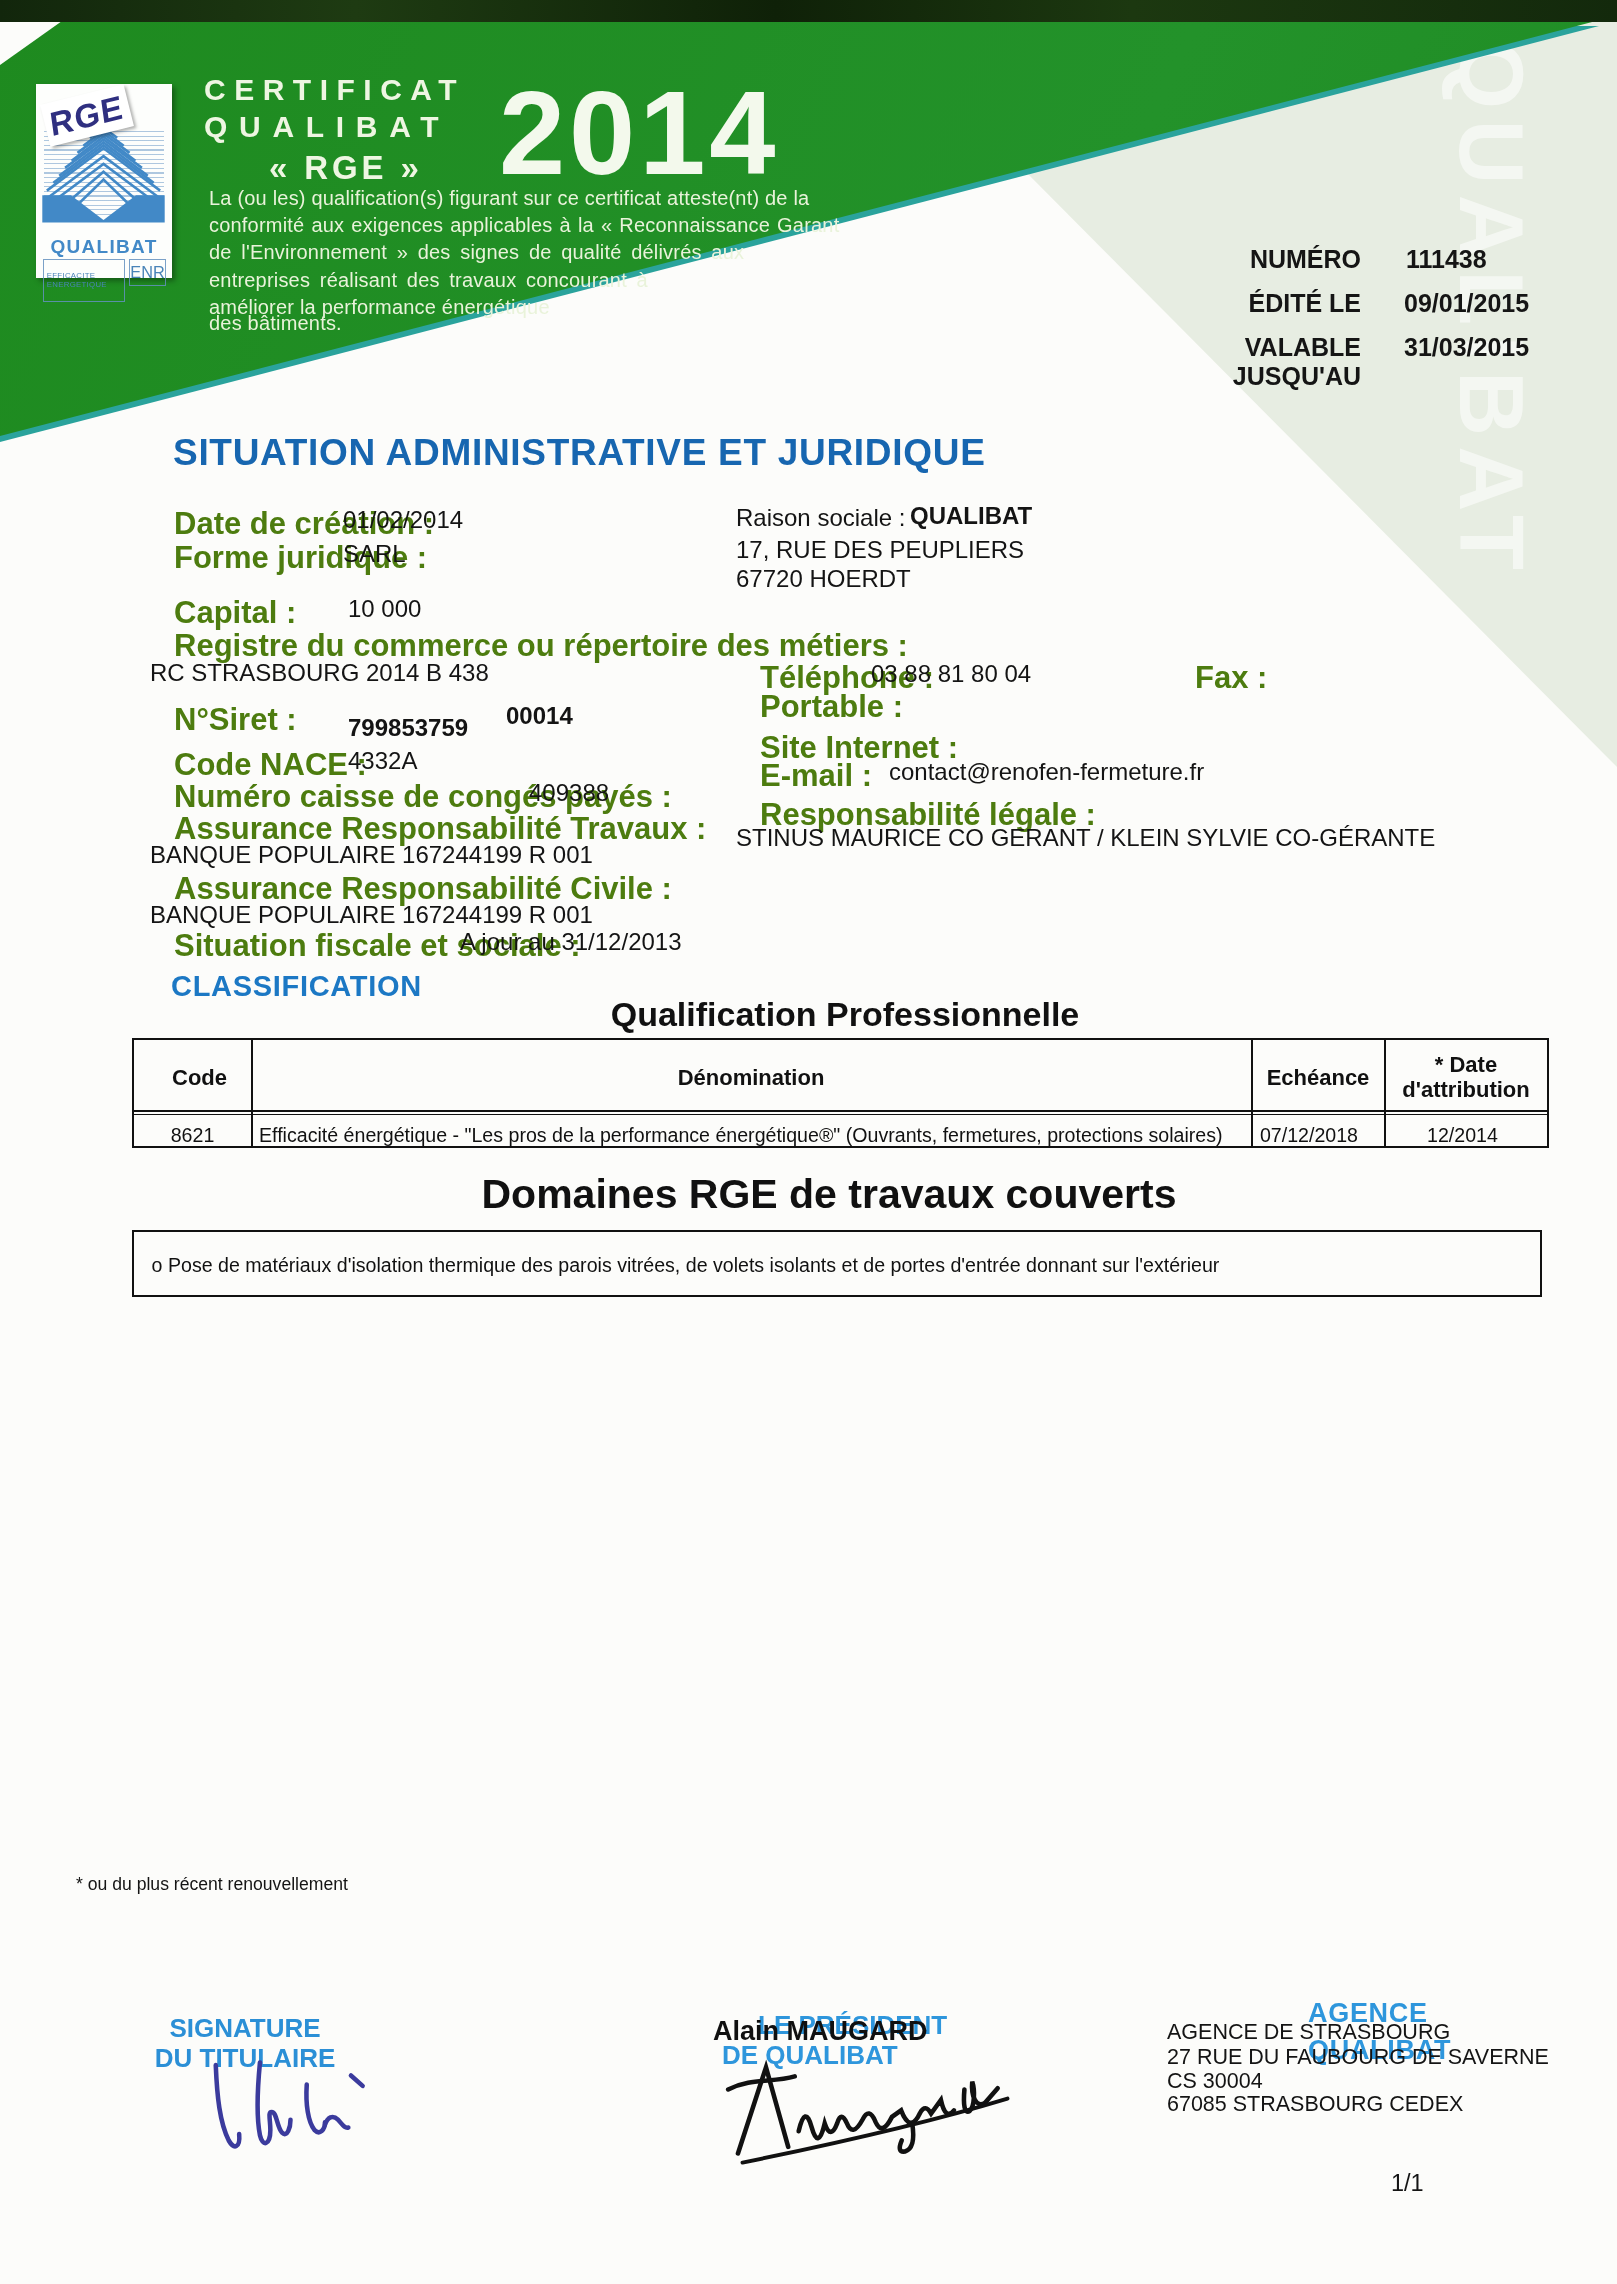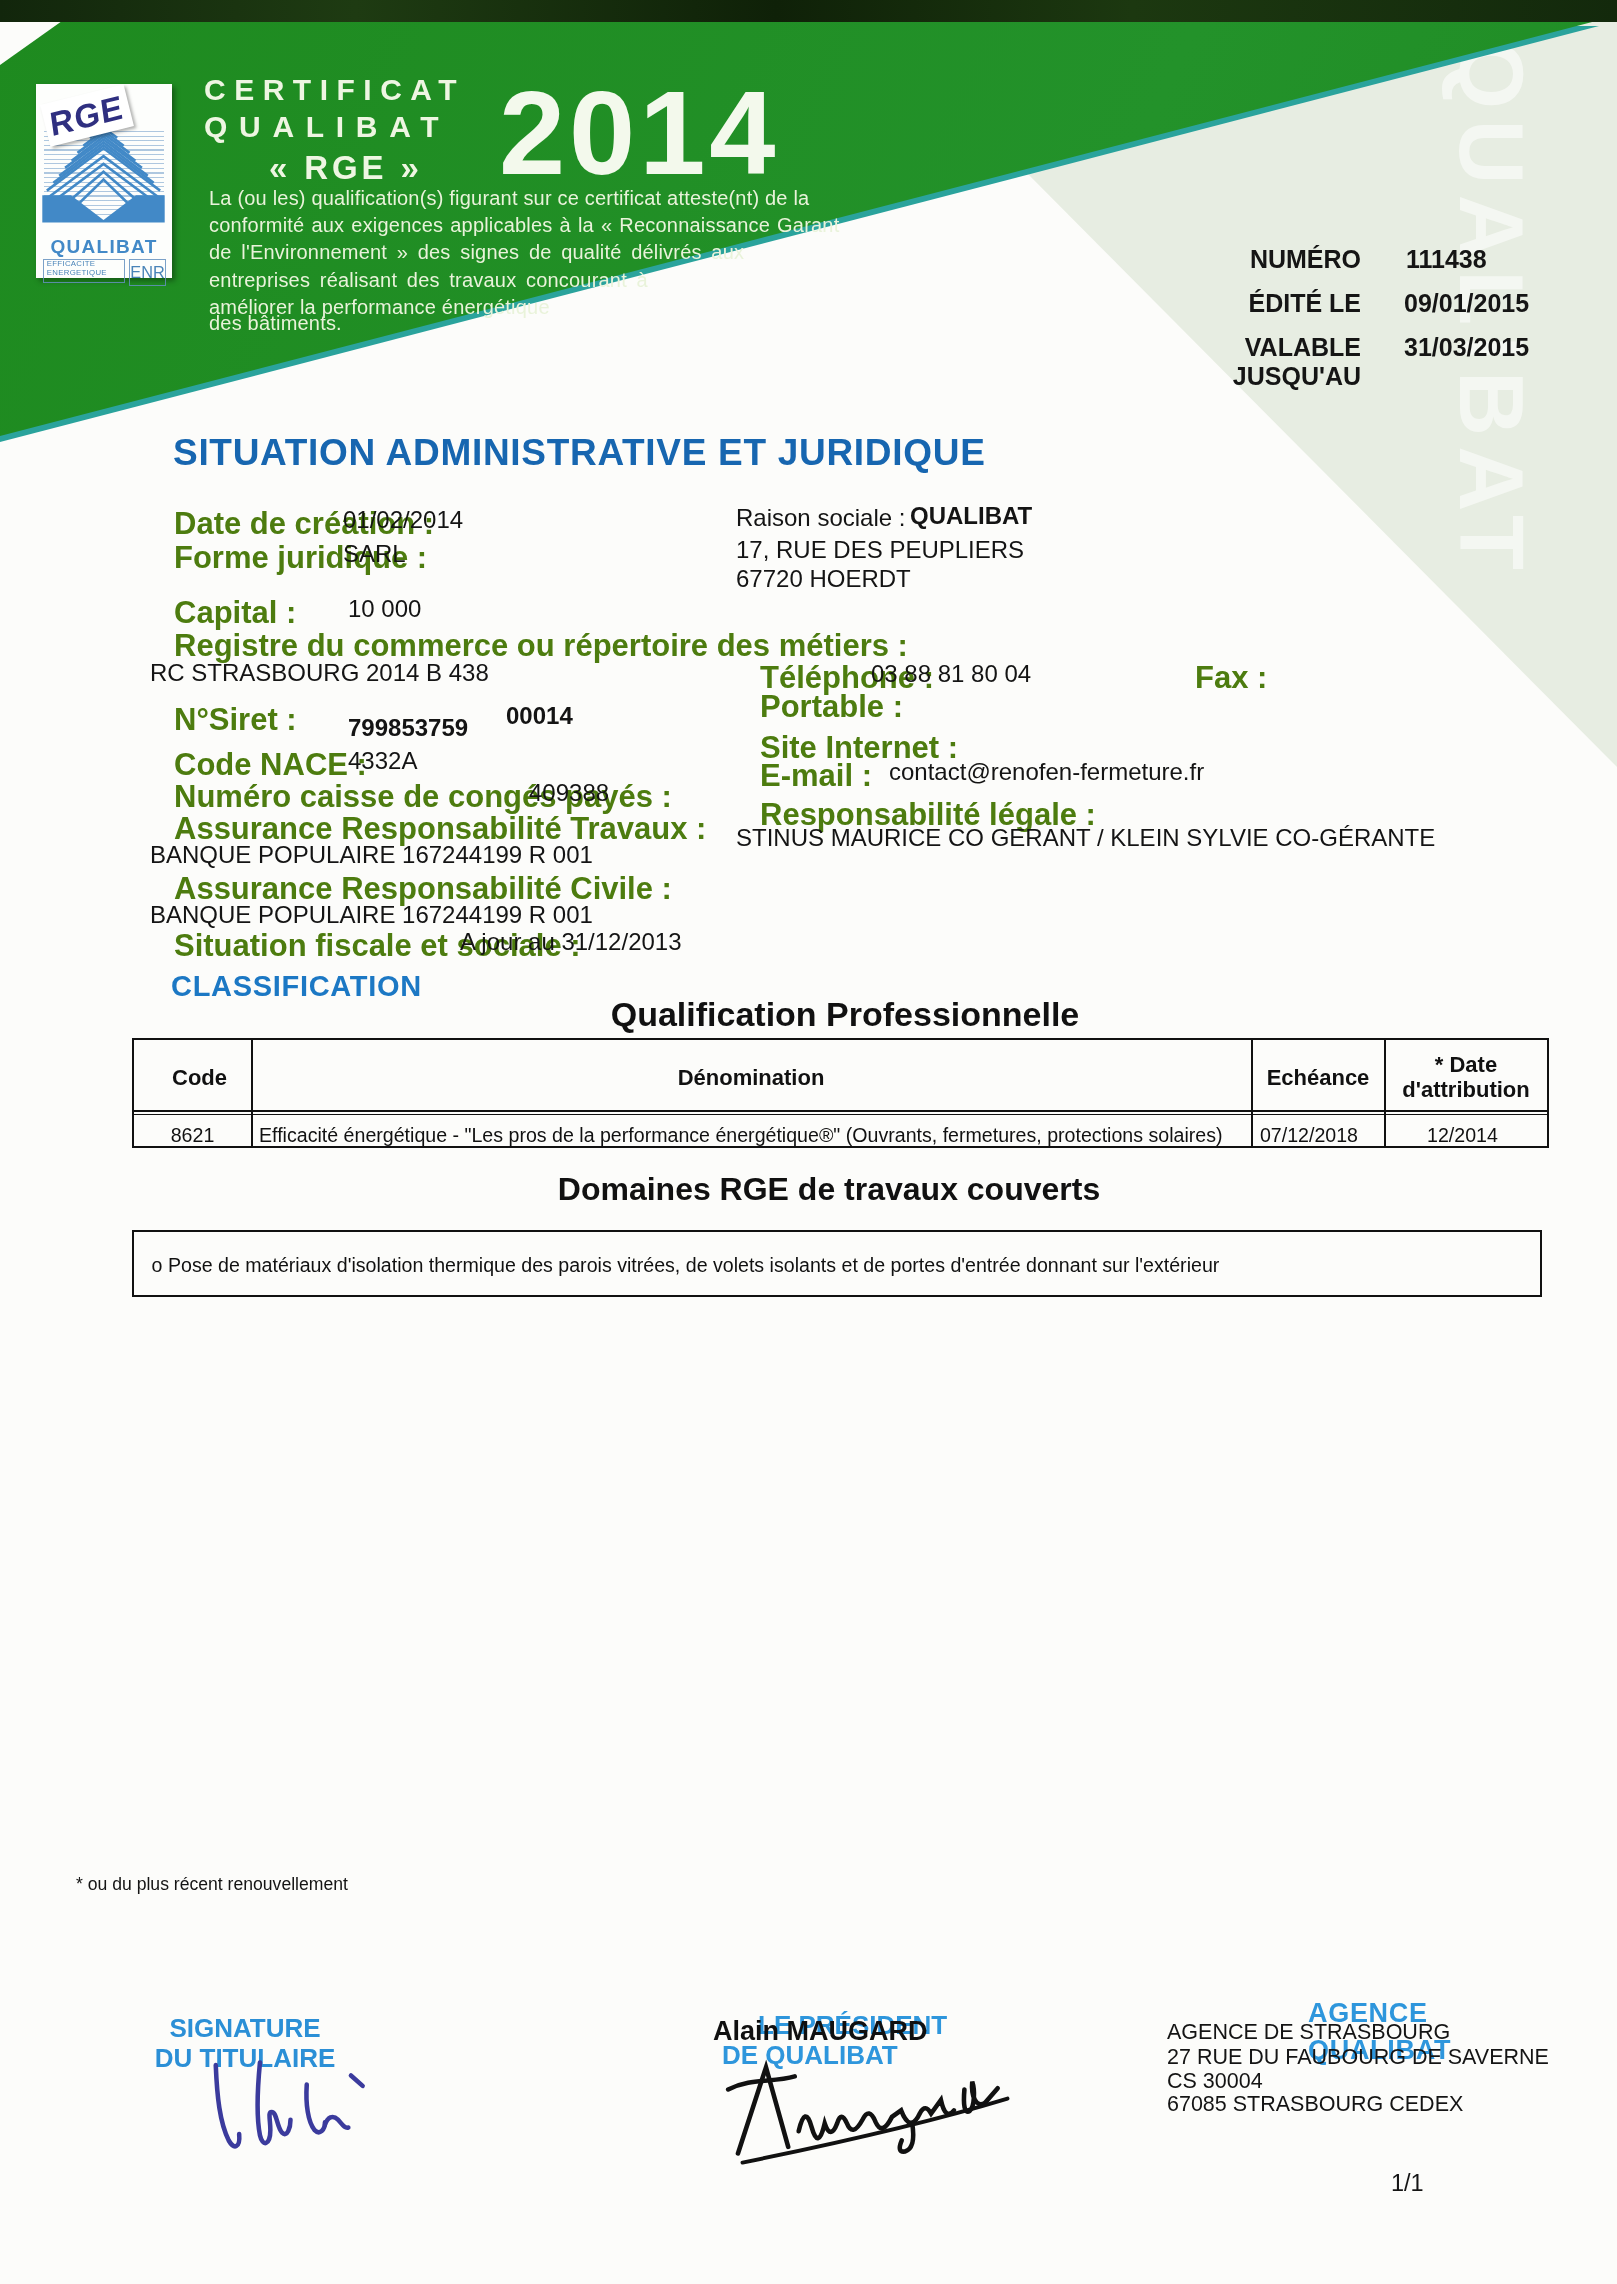--- a/index.html
+++ b/index.html
@@ -54,24 +54,24 @@
   .rge-txt{font-size:33px; font-weight:bold; color:#2f2f80; transform:skewX(-6deg); letter-spacing:1.3px;}
   .loglines{
     position:absolute; left:7.8px; top:47px; width:120px; height:84px;
     background:repeating-linear-gradient(to bottom, rgba(95,145,195,0.5) 0 1.3px, transparent 1.3px 4.6px);
   }
   .logo-qualibat{
     position:absolute; left:0; top:152px; width:136px; text-align:center;
     font-size:19px; font-weight:bold; letter-spacing:1.3px; color:#4289c7;
   }
   .ee-box{
-    position:absolute; left:6.5px; top:175px; width:82px; height:24px;
+    position:absolute; left:6.5px; top:175px; width:82px; height:43px;
     border:1.3px solid rgba(100,145,190,0.85); box-sizing:border-box;
     color:#4a84b8; font-size:7.8px; letter-spacing:0.3px; line-height:8.5px;
-    display:flex; flex-direction:column; padding-left:3.3px;
+    display:flex; flex-direction:column; justify-content:center; padding-left:3.3px;
   }
   .enr-box{
     position:absolute; left:93px; top:175px; width:37px; height:27px;
     border:1.3px solid rgba(100,145,190,0.85); box-sizing:border-box;
     color:#4a84b8; font-size:16.3px;
     display:flex; align-items:center; justify-content:center;
   }
   
   .meta-label{font-size:25px; font-weight:bold; color:#151515; text-align:right; width:209px;}
   .meta-value{font-size:25px; font-weight:bold; color:#151515;}
@@ -83,21 +83,21 @@
   .val{font-size:24px; color:#141414;}
   .valb{font-size:24px; font-weight:bold; color:#141414;}
   
   .tbl-title{font-size:34px; font-weight:bold; color:#111;}
   .tbl-frame{left:132px; top:1038px; width:1417px; height:110px; border:2px solid #111; box-sizing:border-box;}
   .tbl-v{position:absolute; top:0; width:2px; background:#111;}
   .tbl-hdiv{position:absolute; left:0; width:100%; height:2px; background:#111;}
   .tbl-hdiv2{position:absolute; left:0; width:100%; height:1.3px; background:#111;}
   .th{position:absolute; font-size:22px; font-weight:bold; text-align:center; color:#111;}
   .td{position:absolute; font-size:19.6px; color:#111;}
-  .dom-title{font-size:32px; font-weight:bold; color:#111;}
+  .dom-title{font-size:41px; font-weight:bold; color:#111;}
   .dom-box{left:132px; top:1230px; width:1410px; height:67px; border:2px solid #111; box-sizing:border-box;}
   
   .footnote{font-size:17.6px; color:#141414;}
   .sig-head{font-size:26px; font-weight:bold; color:#2b8fd6; text-align:center; width:196px;}
   .pres-back{font-size:26px; font-weight:bold; color:#2e96dc;}
   .pres-name{font-size:27px; font-weight:bold; color:#101010;}
   .ag-back{font-size:27px; font-weight:bold; color:#2e96dc; letter-spacing:0.7px;}
   .ag-line{font-size:21.5px; color:#141414;}
   .pageno{font-size:23.5px; color:#141414;}
   svg{overflow:visible;}

